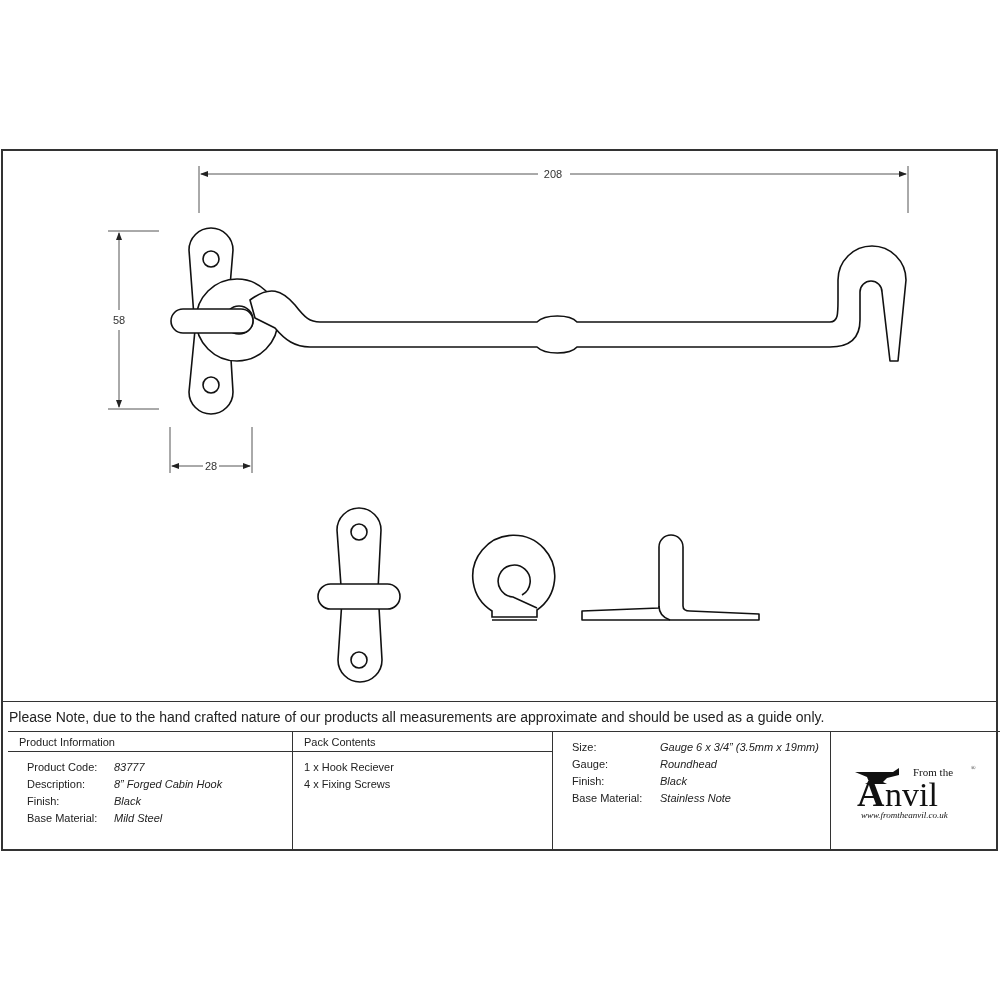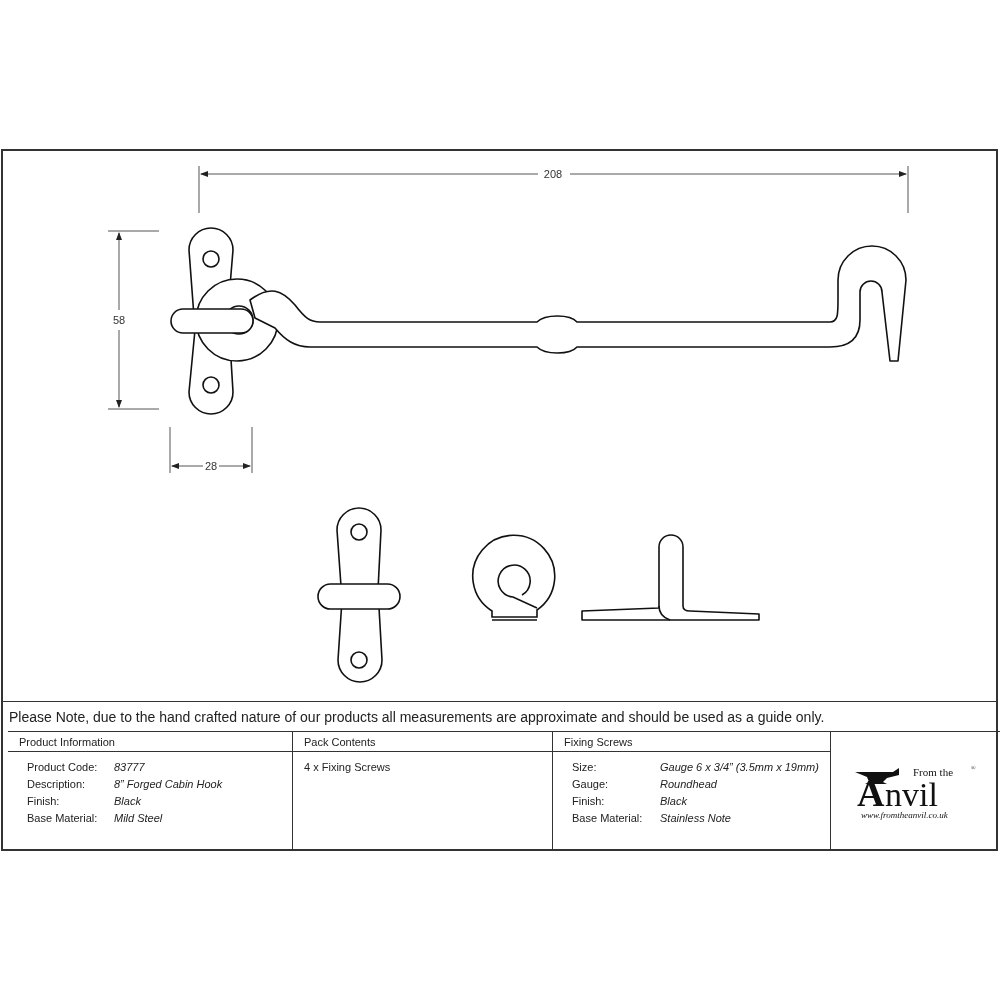--- a/index.html
+++ b/index.html
@@ -114,26 +114,26 @@
       <div class="row">
         <span class="lbl" style="width:87px">Base Material:</span>
         <span class="val">Mild Steel</span>
       </div>
     </div>
   </div>
 
   <div class="col" style="width:260px">
     <div class="col-head">Pack Contents</div>
     <div class="col-body">
+      <div>1 x Hook Reciever</div>
       <div>4 x Fixing Screws</div>
     </div>
   </div>
 
   <div class="col" style="width:278px">
-    <div class="col-head">Fixing Screws</div>
     <div class="col-body">
       <div class="row">
         <span class="lbl" style="width:88px">Size:</span>
         <span class="val">Gauge 6 x 3/4” (3.5mm x 19mm)</span>
       </div>
       <div class="row">
         <span class="lbl" style="width:88px">Gauge:</span>
         <span class="val">Roundhead</span>
       </div>
       <div class="row">

